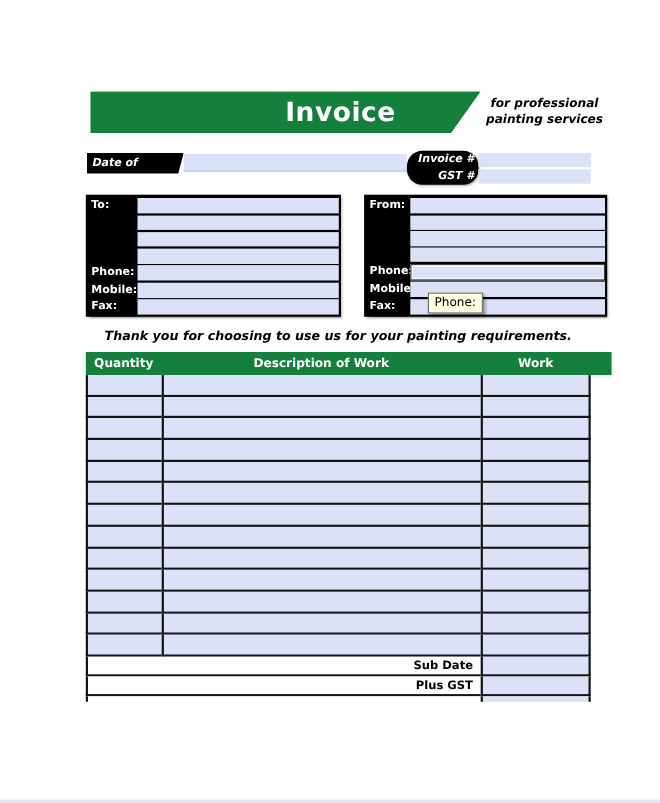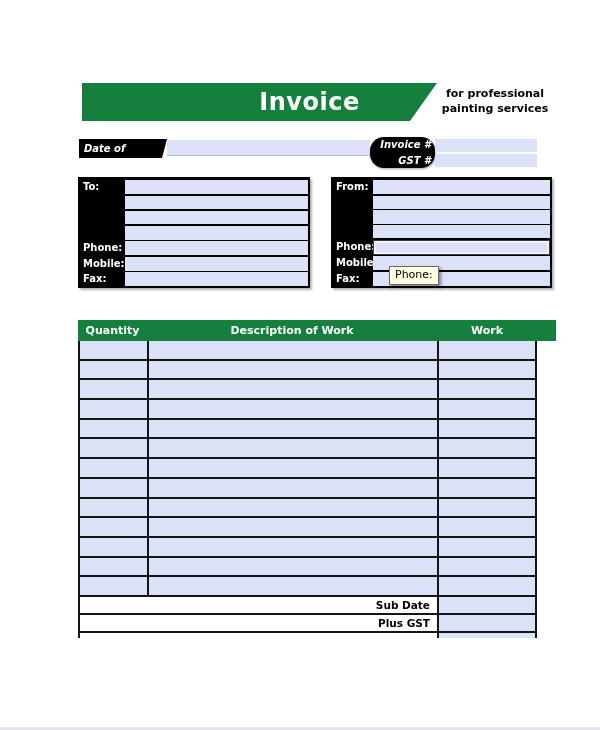--- a/index.html
+++ b/index.html
@@ -14,21 +14,21 @@
     background:#15803d;
     clip-path:polygon(0 0,100% 0,calc(100% - 27px) 100%,0 100%);
     filter:drop-shadow(1.5px 2px 1.5px rgba(0,0,0,.35));
   }
   .banner-title {
     display:block; padding-left:100px; text-align:center; line-height:38px;
     color:#fff; font-size:24px; font-weight:bold; letter-spacing:.5px;
   }
   .tagline {
     position:absolute; left:440px; top:86px; width:110px;
-    font-size:11px; font-weight:bold; line-height:15px;
+    font-size:11px; font-weight:bold; font-style:italic; line-height:15px;
     text-align:center; color:#000;
   }
   
   .date-label {
     position:absolute; left:79px; top:139px; width:88px; height:19px;
     background:#000; clip-path:polygon(0 0,100% 0,calc(100% - 5px) 100%,0 100%);
     color:#fff; font-size:10px; font-weight:bold; font-style:italic;
     line-height:19px; padding-left:5px;
     filter:drop-shadow(1.5px 1.5px 1px rgba(0,0,0,.3));
   }
@@ -197,20 +197,21 @@
       <input class="field pfield" value="" style="">
     </div>
     <div class="prow">
       <span class="plabel">Fax:</span>
       <input class="field pfield" value="" style="">
     </div>
   </div>
 
   <div class="tooltip">Phone:</div>
 
+  <div class="message">Thank you for choosing to use us for your painting requirements.</div>
 
   <div class="thead">
     <span class="th">Quantity</span>
     <span class="th">Description of Work</span>
     <span class="th">Work</span>
   </div>
   <div class="tbody">
       <div class="trow">
         <div class="td"></div>
         <div class="td"></div>

